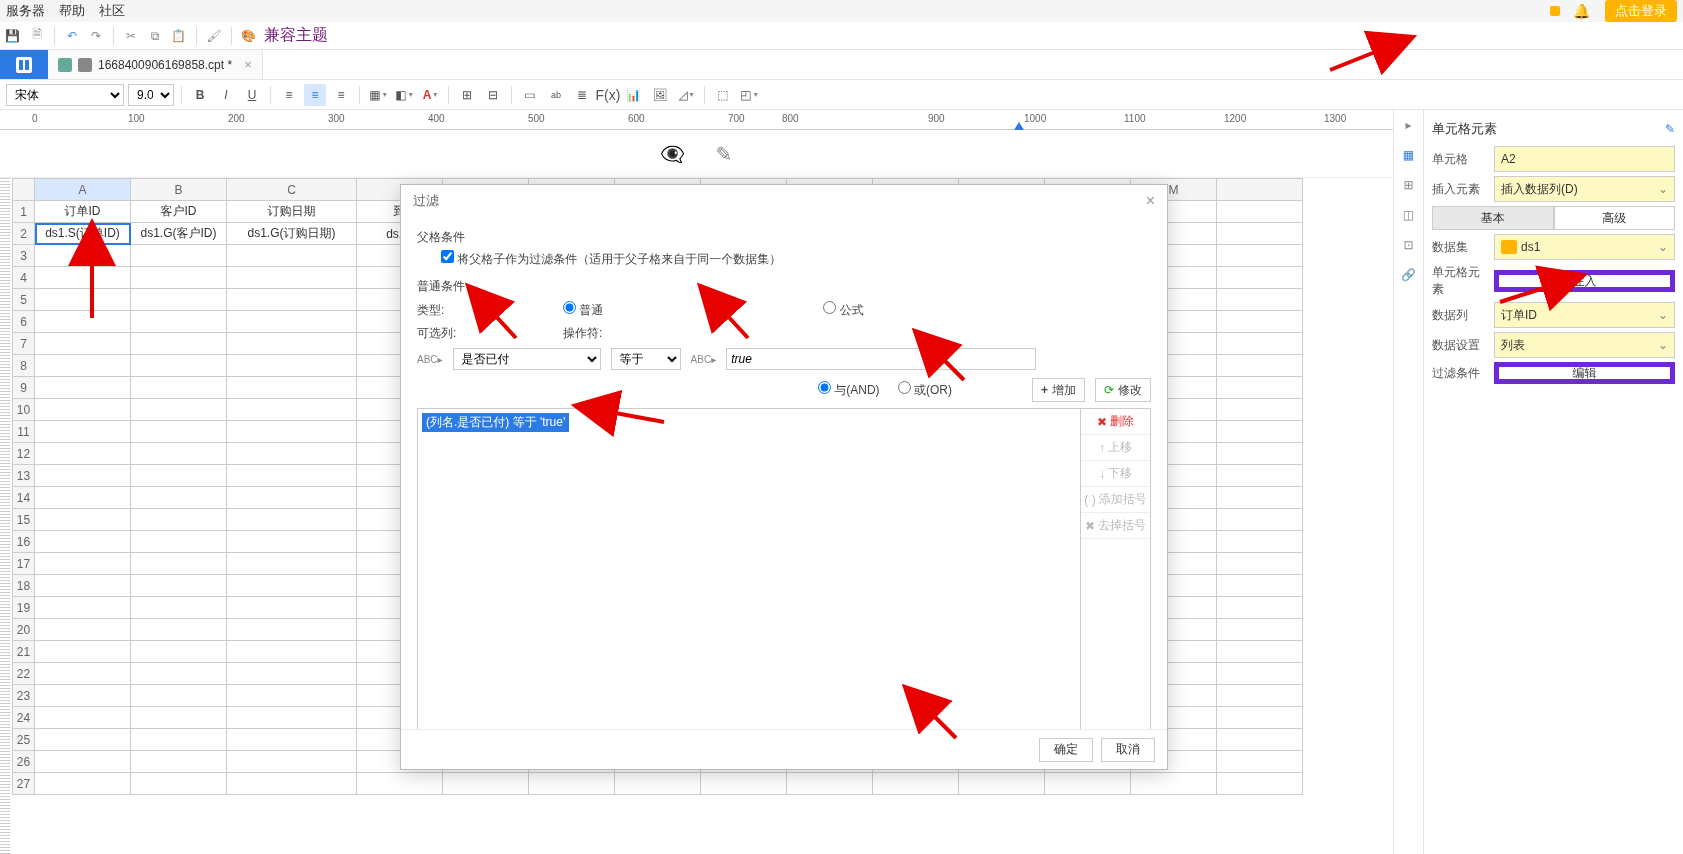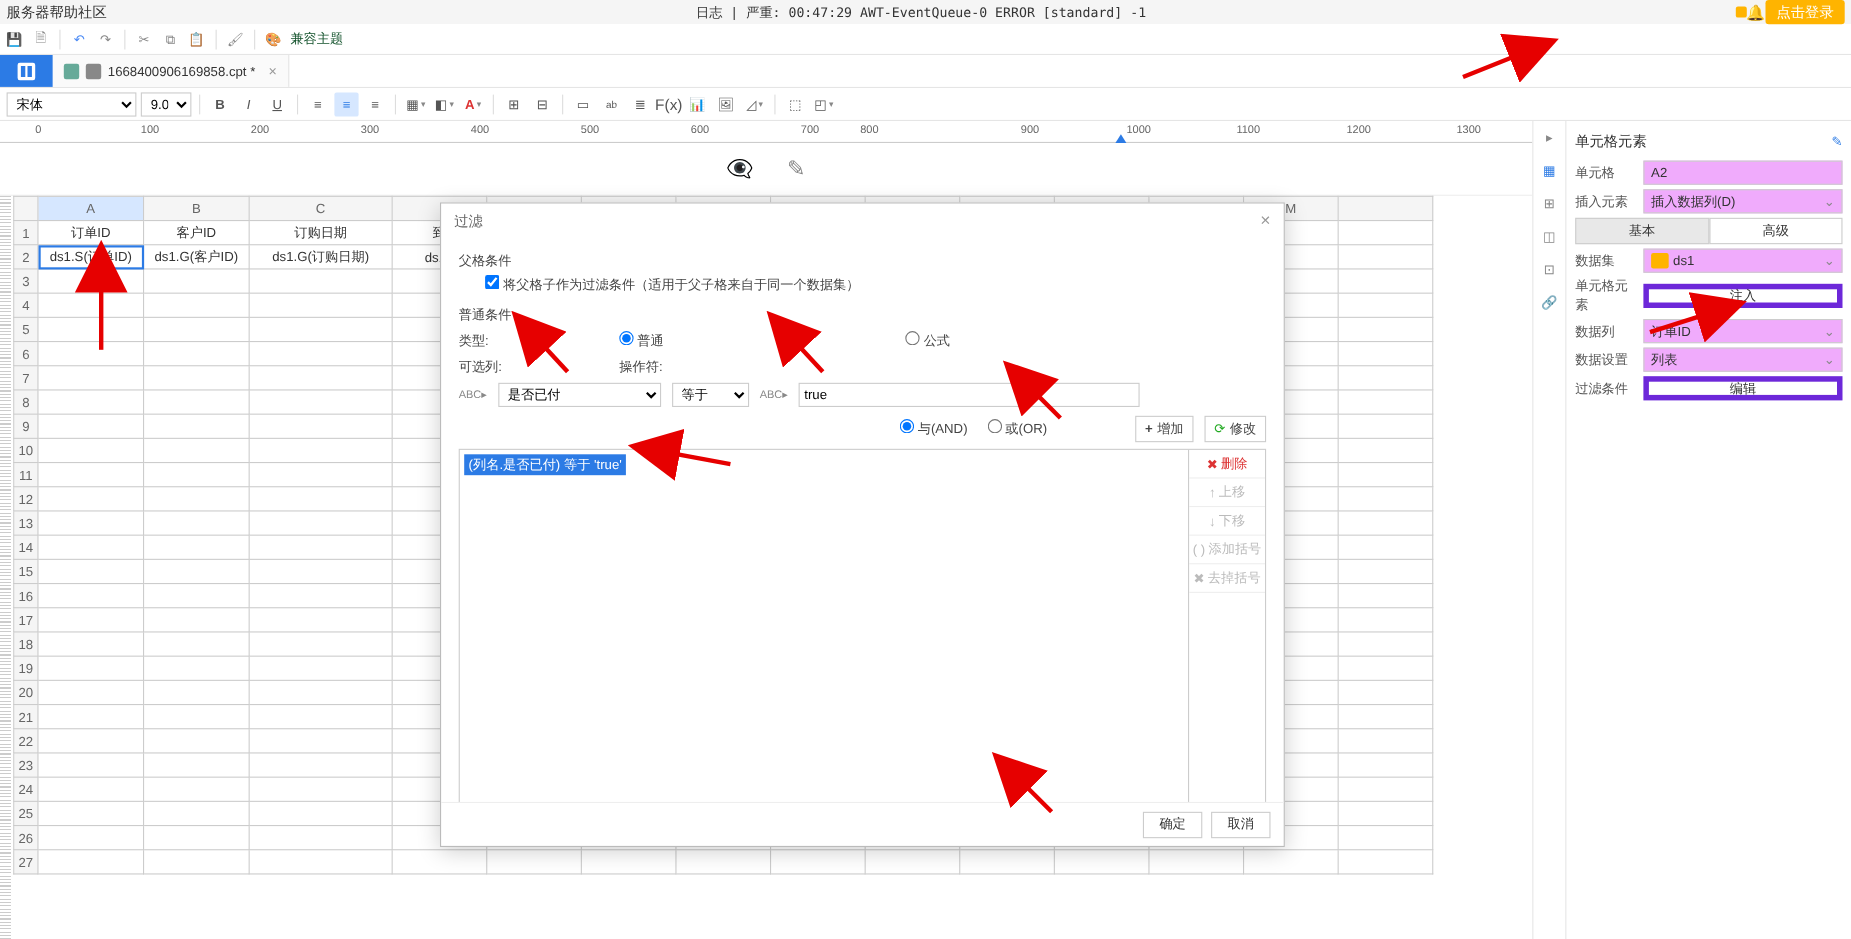--- a/index.html
+++ b/index.html
@@ -1,31 +1,31 @@
 <!DOCTYPE html>
 <html><head>
 <meta charset="utf-8">
 <style>
 * { margin: 0; padding: 0; box-sizing: border-box; font-family: "Microsoft YaHei", SimSun, sans-serif; }
 body { font-size: 12px; background: #fff; color: #333; overflow: hidden; width: 1683px; height: 854px; position: relative; }
 
 
-.top-menu { height: 22px; background: #f5f5f5; display: flex; align-items: center; padding: 0 6px; font-size: 13px; color: #333; }
+.top-menu { height: 22px; background: #f5f5f5; display: flex; align-items: center; padding: 0 6px; gap: 14px; font-size: 13px; color: #333; }
 .top-menu .spacer { flex: 1; }
 .top-menu .log { font-family: monospace; font-size: 12px; }
 .top-menu .login-btn { background: #ffb400; color: #fff; padding: 2px 10px; border-radius: 3px; cursor: pointer; }
 .top-menu .react { width: 10px; height: 10px; background: #ffb400; border-radius: 2px; }
 .top-menu .bell { font-size: 14px; color: #555; }
 
 
 .tbar1 { height: 28px; background: #fff; border-bottom: 1px solid #e5e5e5; display: flex; align-items: center; padding: 0 4px; gap: 6px; }
 .tbar1 .ico { width: 18px; height: 18px; display: flex; align-items: center; justify-content: center; color: #4c8bf5; cursor: pointer; }
 .tbar1 .ico.gray { color: #888; }
 .tbar1 .sep { width: 1px; height: 18px; background: #ddd; margin: 0 2px; }
-.tbar1 .compat { color: #14532d; font-size: 12px; }
+.tbar1 .compat { color: #701a75; font-size: 16px; }
 
 
 .tabs-row { height: 30px; display: flex; align-items: stretch; border-bottom: 1px solid #e5e5e5; }
 .logo-box { width: 48px; background: #2c7be5; display: flex; align-items: center; justify-content: center; }
 .logo-box svg { fill: #fff; }
 .tab { display: flex; align-items: center; padding: 0 10px; border-right: 1px solid #e5e5e5; font-size: 12px; color: #333; font-family: monospace; background: #fafafa; gap: 6px;}
 .tab .close { color: #999; cursor: pointer; font-size: 13px; margin-left: 6px;}
 .tab .ti { width:14px; height:14px; background:#6a9; border-radius:2px; }
 
 
@@ -63,41 +63,41 @@
 .side-strip { width: 30px; border-left: 1px solid #e5e5e5; display: flex; flex-direction: column; align-items: center; padding-top: 6px; gap: 12px; }
 .side-strip .sico { width: 18px; height: 18px; color: #888; cursor: pointer; display:flex; align-items:center; justify-content:center;}
 .side-strip .sico.active { color: #2c7be5; }
 
 
 .props { width: 260px; border-left: 1px solid #e5e5e5; padding: 6px 8px; font-size: 12px; }
 .props .title { font-size: 13px; color: #333; padding: 4px 0; display:flex; justify-content:space-between; align-items:center;}
 .props .title .pin { color: #2c7be5; font-size: 12px; }
 .props .row { display: flex; align-items: center; margin: 4px 0; gap: 6px; }
 .props .row label { width: 56px; color: #555; }
-.props .row .val { flex: 1; height: 22px; border: 1px solid #ccc; padding: 0 6px; display: flex; align-items: center; background: #f0abfc; font-size: 12px; }
+.props .row .val { flex: 1; height: 22px; border: 1px solid #ccc; padding: 12px 6px; display: flex; align-items: center; background: #fef9c3; font-size: 12px; }
 .props .row .val.dd::after { content: "⌄"; margin-left: auto; color: #888; }
 .props .tabs2 { display: flex; margin: 4px 0; }
 .props .tabs2 .t { flex: 1; height: 24px; display: flex; align-items: center; justify-content: center; border: 1px solid #ccc; cursor: pointer; }
 .props .tabs2 .t.active { background: #e8e8e8; }
 .props .ds-icon { width:16px; height:14px; background:#ffb400; border-radius:2px; margin-right:4px; display:inline-block; vertical-align:middle;}
 .props .btn-edit { flex:1; height:22px; border:5px solid #6d28d9; display:flex; align-items:center; justify-content:center; cursor:pointer; }
 
 
 .dialog { position: absolute; left: 400px; top: 184px; width: 768px; height: 586px; background: #fff; border: 1px solid #bbb; box-shadow: 0 4px 20px rgba(0,0,0,.2); display: flex; flex-direction: column; }
 .dialog .dtitle { height: 32px; display: flex; align-items: center; padding: 0 12px; font-size: 13px; color: #666; }
 .dialog .dtitle .x { margin-left: auto; cursor: pointer; color: #999; font-size: 16px; }
 .dialog .dbody { flex: 1; padding: 8px 16px; font-size: 12px; color: #444; overflow: hidden; }
 .dialog .section-label { margin: 4px 0; }
 .dialog .indent { padding-left: 24px; }
 .dialog .drow { display: flex; align-items: center; gap: 10px; margin: 6px 0; }
 .dialog .drow .lbl { width: 136px; }
 .dialog select, .dialog input[type=text] { height: 22px; border: 1px solid #ccc; font-size: 12px; padding: 0 4px; background:#fff; }
 .dialog .colsel { width: 148px; }
 .dialog .opsel { width: 70px; }
-.dialog .valin { width: 310px; }
+.dialog .valin { width: 310px; font-style: italic; }
 .dialog .radio-row { display:flex; align-items:center; gap: 18px; }
 .dialog .btn-sm { height: 24px; border: 1px solid #ccc; padding: 0 8px; display: inline-flex; align-items: center; gap: 4px; cursor: pointer; background:#fff; }
 .dialog .cond-box { border: 1px solid #ccc; height: 330px; margin-top: 6px; display:flex; }
 .dialog .cond-list { flex:1; padding: 4px; }
 .dialog .cond-item { background: #2c7be5; color: #fff; padding: 1px 4px; display: inline-block; font-size: 12px; }
 .dialog .cond-side { width: 70px; border-left: 1px solid #ccc; display:flex; flex-direction:column; }
 .dialog .cond-side .sbtn { height: 26px; display:flex; align-items:center; justify-content:center; gap:3px; font-size:12px; color:#555; cursor:pointer; border-bottom:1px solid #eee;}
 .dialog .cond-side .sbtn.del { color:#d33; }
 .dialog .cond-side .sbtn.dis { color:#bbb; }
 .dialog .dfoot { height: 40px; border-top: 1px solid #eee; display:flex; align-items:center; justify-content:flex-end; gap:8px; padding: 0 12px;}
@@ -110,21 +110,20 @@
 .ruler-mark { position:absolute; top:12px; width:0; height:0; border-left:5px solid transparent; border-right:5px solid transparent; border-bottom:8px solid #2c7be5;}
 </style>
 </head>
 <body>
 
 <div class="top-menu">
   <span>服务器</span>
   <span>帮助</span>
   <span>社区</span>
   <span class="spacer"></span>
-  <span class="log">日志 | 严重: 00:47:29 AWT-EventQueue-0 ERROR [standard] -1</span>
   <span class="spacer"></span>
   <span class="react"></span>
   <span class="bell">🔔</span>
   <span class="login-btn">点击登录</span>
 </div>
 
 <div class="tbar1">
   <span class="ico">💾</span>
   <span class="ico gray">🗎</span>
   <span class="sep"></span>

